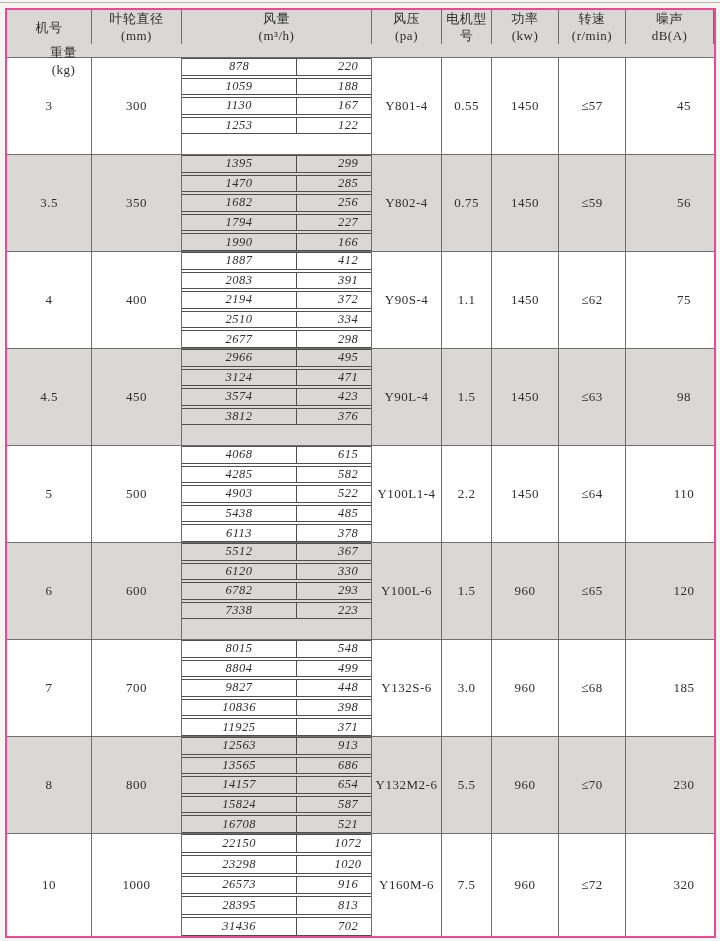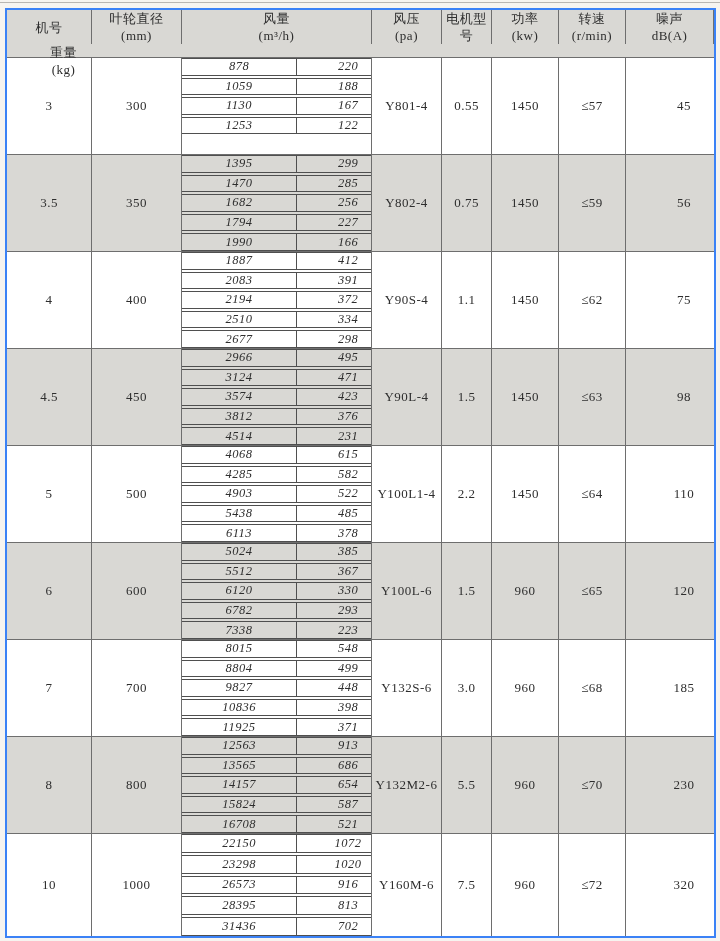--- a/index.html
+++ b/index.html
@@ -18,21 +18,21 @@
     position: absolute;
     left: 0; top: 2px;
     width: 720px;
     height: 1px;
     background: #b8b6b2;
   }
   .spec-table {
     position: absolute;
     left: 5px; top: 8px;
     width: 711px;
-    border: 2px solid #3b82f6;
+    border: 2px solid #ec4899;
     background: #ffffff;
     box-sizing: border-box;
   }
   .row {
     display: grid;
     grid-template-columns: 85px 90px 190px 70px 50px 67px 67px 1fr;
     box-sizing: border-box;
   }
   .header-row {
     height: 48px;
@@ -238,24 +238,20 @@
             <div class="cell">471</div>
           </div>
           <div class="sub-box">
             <div class="cell">3574</div>
             <div class="cell">423</div>
           </div>
           <div class="sub-box">
             <div class="cell">3812</div>
             <div class="cell">376</div>
           </div>
-          <div class="sub-box">
-            <div class="cell">4514</div>
-            <div class="cell">231</div>
-          </div>
         </div>
         <div class="cell">Y90L-4</div>
         <div class="cell">1.5</div>
         <div class="cell">1450</div>
         <div class="cell">≤63</div>
         <div class="cell">98</div>
       </div>
       <div class="row group">
         <div class="cell">5</div>
         <div class="cell">500</div>
@@ -285,24 +281,20 @@
         <div class="cell">2.2</div>
         <div class="cell">1450</div>
         <div class="cell">≤64</div>
         <div class="cell">110</div>
       </div>
       <div class="row group shaded">
         <div class="cell">6</div>
         <div class="cell">600</div>
         <div class="sub-area">
           <div class="sub-box">
-            <div class="cell">5024</div>
-            <div class="cell">385</div>
-          </div>
-          <div class="sub-box">
             <div class="cell">5512</div>
             <div class="cell">367</div>
           </div>
           <div class="sub-box">
             <div class="cell">6120</div>
             <div class="cell">330</div>
           </div>
           <div class="sub-box">
             <div class="cell">6782</div>
             <div class="cell">293</div>

